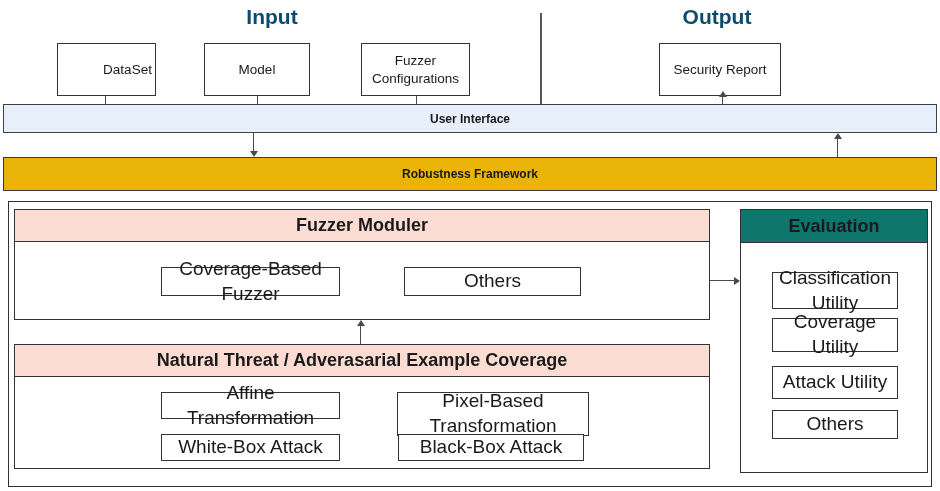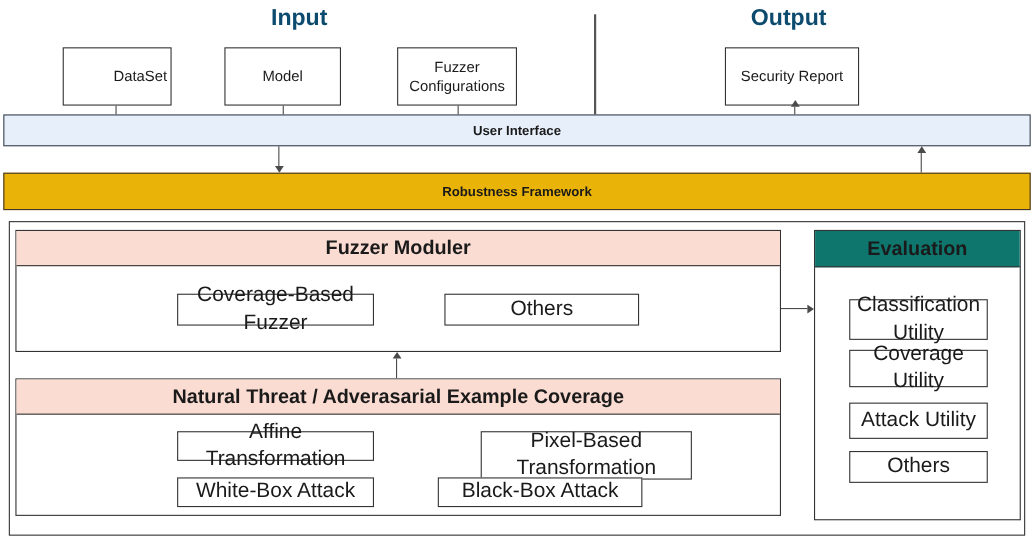--- a/index.html
+++ b/index.html
@@ -175,21 +175,21 @@
 
   <div class="arr v" style="left:360px; top:326px; height:18px;">
       <span class="head up"></span>
     </div>
 
   <div class="section" style="left:14px; top:344px; width:696px; height:125px;">
     <div class="section-header pink" style="height:32px;">
       <span>Natural Threat / Adverasarial Example Coverage</span>
     </div>
     <div class="smallbox" style="left:146px; top:47px; width:179px; height:27px;">Affine Transformation</div>
-    <div class="smallbox" style="left:382px; top:47px; width:192px; height:44px;margin-left:40px;">Pixel-Based Transformation</div>
+    <div class="smallbox" style="left:382px; top:47px; width:192px; height:44px;">Pixel-Based Transformation</div>
     <div class="smallbox" style="left:146px; top:89px; width:179px; height:27px;">White-Box Attack</div>
     <div class="smallbox" style="left:383px; top:89px; width:186px; height:27px;">Black-Box Attack</div>
   </div>
 
   <div class="arr h" style="left:710px; top:280px; width:24px;">
       <span class="head right"></span>
     </div>
 
   <div class="section" style="left:740px; top:209px; width:188px; height:264px;">
     <div class="section-header gray" style="height:33px;">

